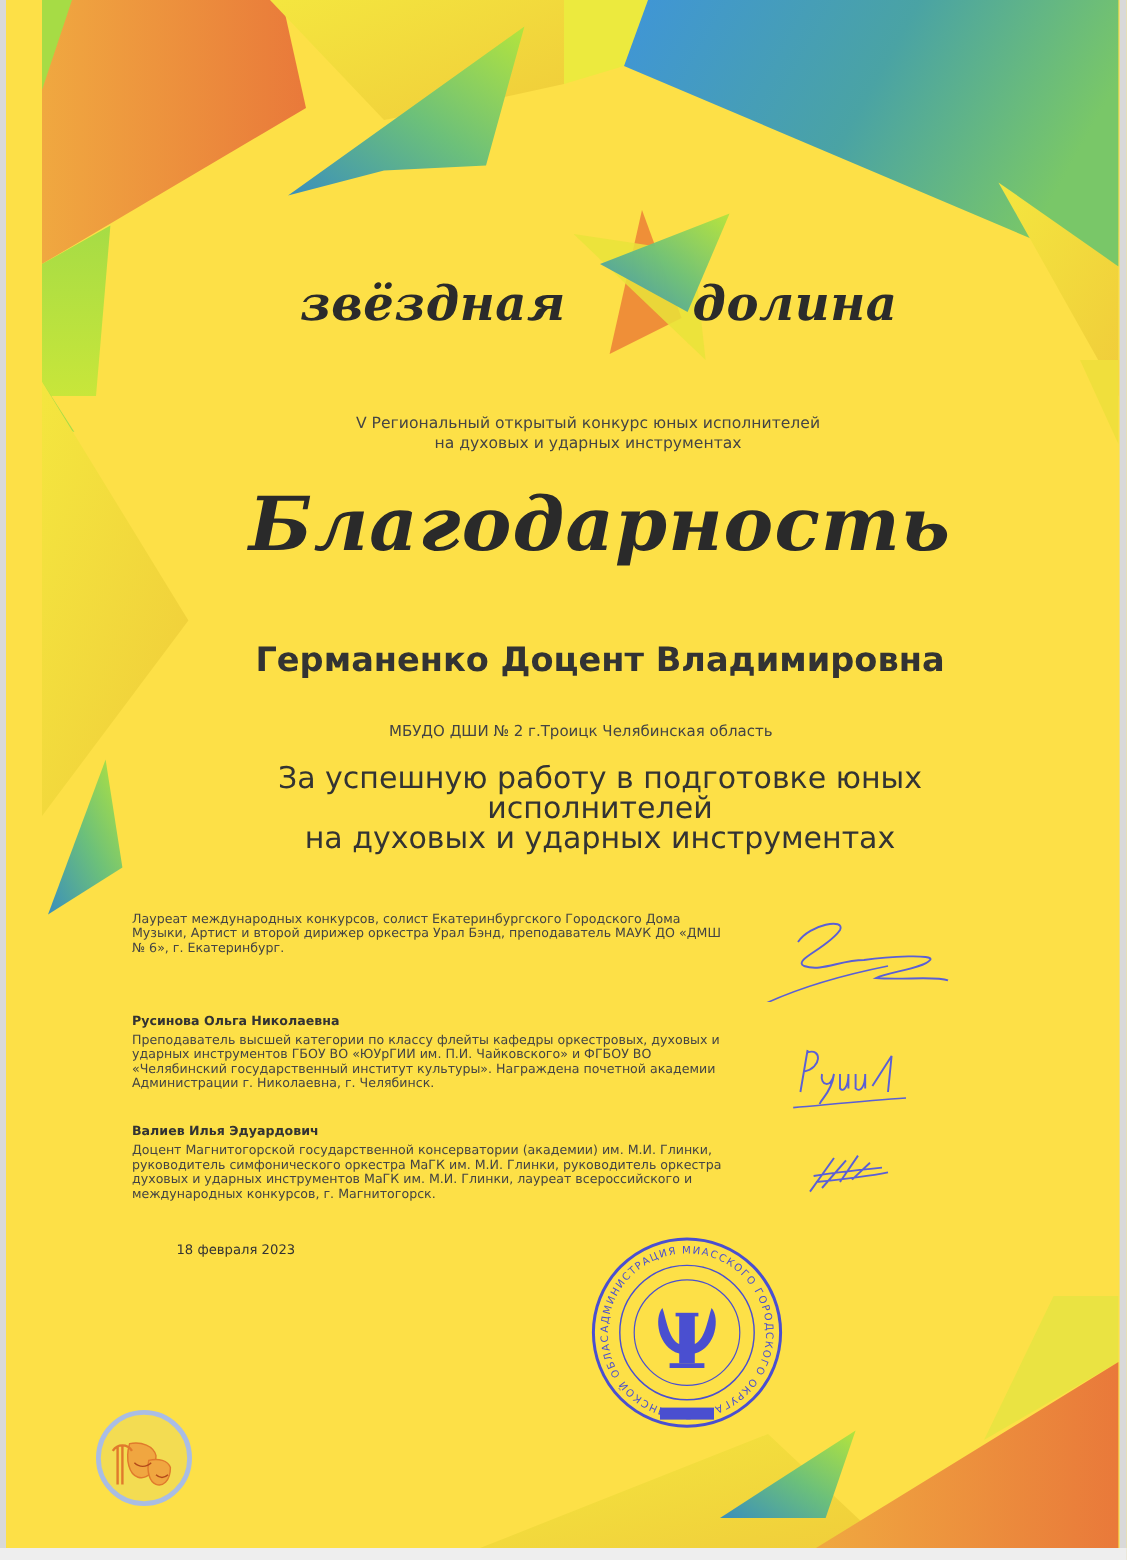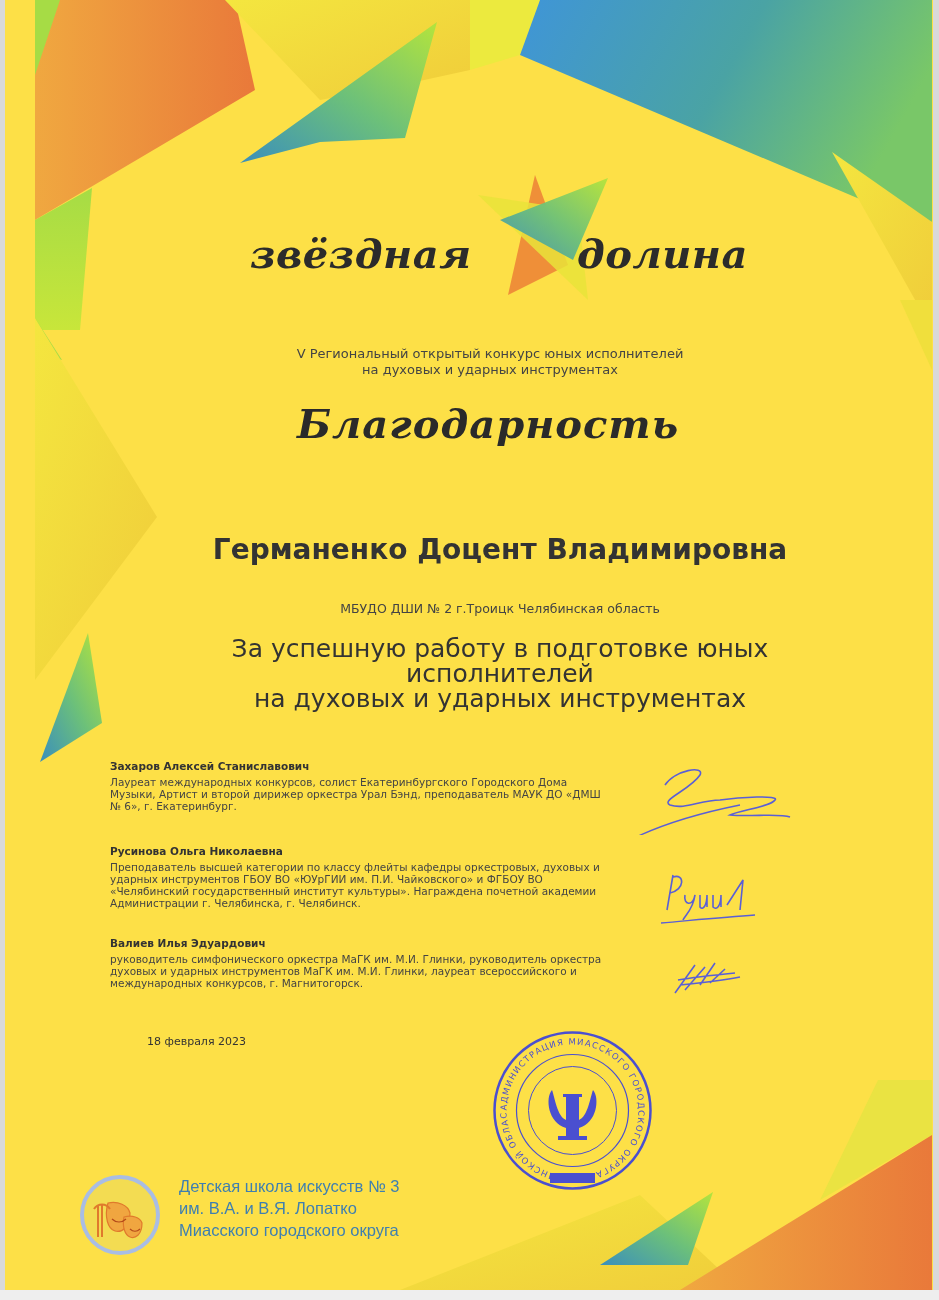--- a/index.html
+++ b/index.html
@@ -22,30 +22,30 @@
   .logo-word {
     position: absolute; top: 230px;
     font-family: "DejaVu Serif", serif; font-style: italic; font-weight: bold;
     font-size: 40px; color: #2b2b2b; letter-spacing: 0.5px;
   }
   .subtitle {
     position: absolute; left: 200px; width: 580px; top: 346px;
     font-size: 13px; line-height: 16px; color: #444; text-align: center;
   }
   .title {
-    position: absolute; left: 88px; width: 800px; top: 400px;
+    position: absolute; left: 100px; width: 800px; top: 400px;
     font-family: "DejaVu Serif", serif; font-style: italic; font-weight: bold;
-    font-size: 40px; color: #2a2a2a; text-align: center; letter-spacing: 1px;
+    font-size: 62px; color: #2a2a2a; text-align: center; letter-spacing: 1px;
   }
   .recipient {
     position: absolute; left: 100px; width: 800px; top: 533px;
     font-size: 28px; color: #333; text-align: center; font-weight: bold;
   }
   .institution {
-    position: absolute; left: 200px; width: 600px; top: 601px;
+    position: absolute; left: 184px; width: 600px; top: 601px;
     font-size: 12.5px; color: #444; text-align: center;
   }
   .reason {
     position: absolute; left: 160px; width: 680px; top: 636px;
     font-size: 25px; line-height: 25px; color: #333; text-align: center;
   }
   .sig-block { position: absolute; left: 110px; width: 540px; }
   .sig-name { font-size: 10.5px; font-weight: bold; color: #333; margin-bottom: 4px; }
   .sig-desc { font-size: 10.5px; line-height: 12px; color: #444; }
   .date { position: absolute; left: 110px; top: 1035px; font-size: 11px; color: #333; margin-left: 37px; }
@@ -129,39 +129,39 @@
   <div class="title">Благодарность</div>
 
   <div class="recipient">Германенко Доцент Владимировна</div>
   <div class="institution">МБУДО ДШИ № 2 г.Троицк Челябинская область</div>
   <div class="reason">
     <div>За успешную работу в подготовке юных исполнителей</div>
     <div>на духовых и ударных инструментах</div>
   </div>
 
   <div class="sig-block" style="top:760px;">
-    <div class="sig-name">Захаров Алексей Станиславович</div>
     <div class="sig-desc">
       <div>Лауреат международных конкурсов, солист Екатеринбургского Городского Дома</div>
       <div>Музыки, Артист и второй дирижер оркестра Урал Бэнд, преподаватель МАУК ДО «ДМШ</div>
       <div>№ 6», г. Екатеринбург.</div>
     </div>
   </div>
   <div class="sig-block" style="top:845px;">
     <div class="sig-name">Русинова Ольга Николаевна</div>
     <div class="sig-desc">
       <div>Преподаватель высшей категории по классу флейты кафедры оркестровых, духовых и</div>
       <div>ударных инструментов ГБОУ ВО «ЮУрГИИ им. П.И. Чайковского» и ФГБОУ ВО</div>
       <div>«Челябинский государственный институт культуры». Награждена почетной академии</div>
-      <div>Администрации г. Челябинска, г. Челябинск.</div>
+      <div>Администрации г. Николаевна, г. Челябинск.</div>
     </div>
   </div>
   <div class="sig-block" style="top:937px;">
     <div class="sig-name">Валиев Илья Эдуардович</div>
     <div class="sig-desc">
+      <div>Доцент Магнитогорской государственной консерватории (академии) им. М.И. Глинки,</div>
       <div>руководитель симфонического оркестра МаГК им. М.И. Глинки, руководитель оркестра</div>
       <div>духовых и ударных инструментов МаГК им. М.И. Глинки, лауреат всероссийского и</div>
       <div>международных конкурсов, г. Магнитогорск.</div>
     </div>
   </div>
 
   <svg class="abs" style="left:630px; top:755px;" width="180" height="80" viewBox="0 0 180 80">
     <path d="M35,30 C45,15 75,10 70,20 C60,35 30,45 40,50 C55,55 70,45 90,45 C110,42 150,40 145,45 C140,52 110,55 100,60 C120,62 150,58 160,62" fill="none" stroke="#5a5fd6" stroke-width="1.6"></path>
     <path d="M0,85 C30,70 70,58 110,50" fill="none" stroke="#5a5fd6" stroke-width="1.4"></path>
   </svg>
@@ -193,19 +193,14 @@
     <rect x="60" y="145" width="45" height="10" fill="#4a4fd0"></rect>
   </svg>
 
   <svg class="abs" style="left:80px; top:1175px;" width="80" height="80" viewBox="0 0 80 80">
     <circle cx="40" cy="40" r="38" fill="#f3dc52" stroke="#a9bde4" stroke-width="4"></circle>
     <path d="M28,28 C38,26 48,30 50,38 C50,52 42,58 35,56 C28,54 24,42 28,28 Z" fill="#f0a640" stroke="#e07a2c" stroke-width="1.2"></path>
     <path d="M44,42 C52,40 60,42 62,48 C62,60 55,64 50,62 C45,60 42,52 44,42 Z" fill="#f0a640" stroke="#e07a2c" stroke-width="1.2"></path>
     <path d="M18,30 L18,62 M22,30 L22,62 M14,34 C18,28 26,28 30,34" fill="none" stroke="#e07a2c" stroke-width="2"></path>
     <path d="M32,44 C36,48 42,48 46,44 M50,54 C53,57 57,57 60,54" fill="none" stroke="#b44a1a" stroke-width="1.2"></path>
   </svg>
-  <div class="school-text">
-    <div>Детская школа искусств № 3</div>
-    <div>им. В.А. и В.Я. Лопатко</div>
-    <div>Миасского городского округа</div>
-  </div>
 
 </div>
 
 </body></html>

